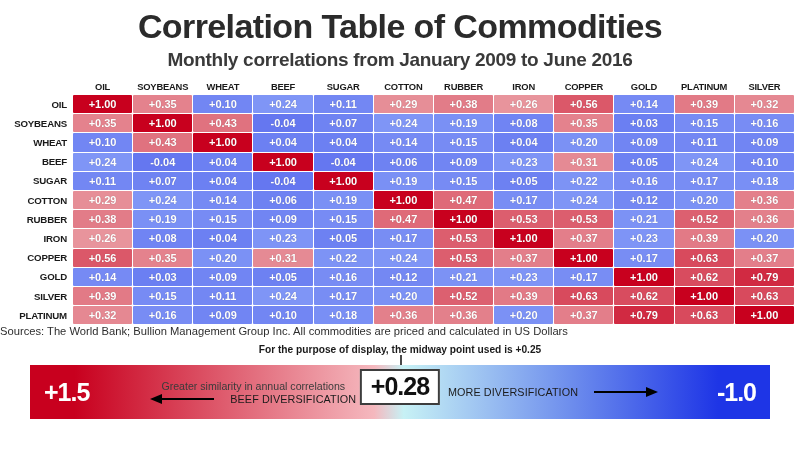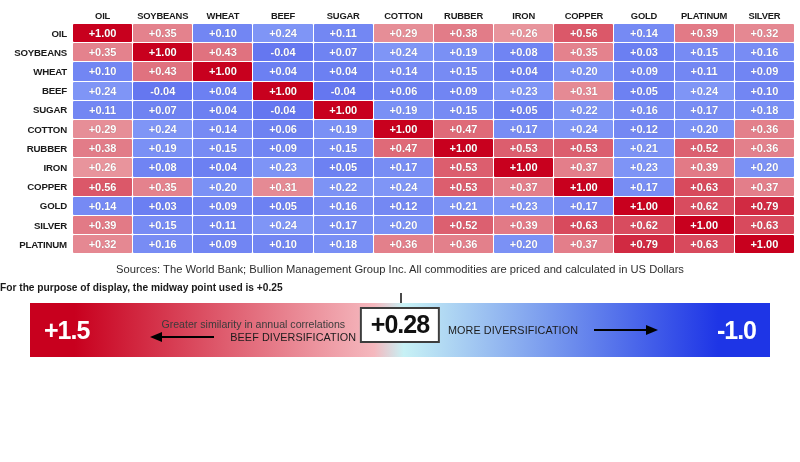--- a/index.html
+++ b/index.html
@@ -64,26 +64,25 @@
     font-weight: bold;
     color: #ffffff;
     height: 18.2px;
     line-height: 18.2px;
     text-shadow: 0 0 1px rgba(0,0,0,0.30);
     border-radius: 1px;
   }
 
   
   .sources {
-    text-align: center;
     font-size: 11.2px;
     color: #2e2e2e;
-    padding-top: 9px;
   }
   .midnote {
+    text-align: center;
     font-size: 10.2px;
     font-weight: bold;
     color: #1a1a1a;
     padding-top: 7px;
   }
 
   
   .legend-wrap {
     position: relative;
     width: 760px;
@@ -170,20 +169,22 @@
     color: #111;
     letter-spacing: -1px;
     z-index: 5;
   }
 </style>
 </head>
 <body>
 
 <div class="page">
 
+  <div class="title">Correlation Table of Commodities</div>
+  <div class="subtitle">Monthly correlations from January 2009 to June 2016</div>
 
   <table class="matrix">
     <colgroup>
         <col class="rowhead-col">
       </colgroup>
     <thead>
       <tr>
         <th class="corner"></th>
       <th class="colhead">OIL</th>
           <th class="colhead">SOYBEANS</th>

